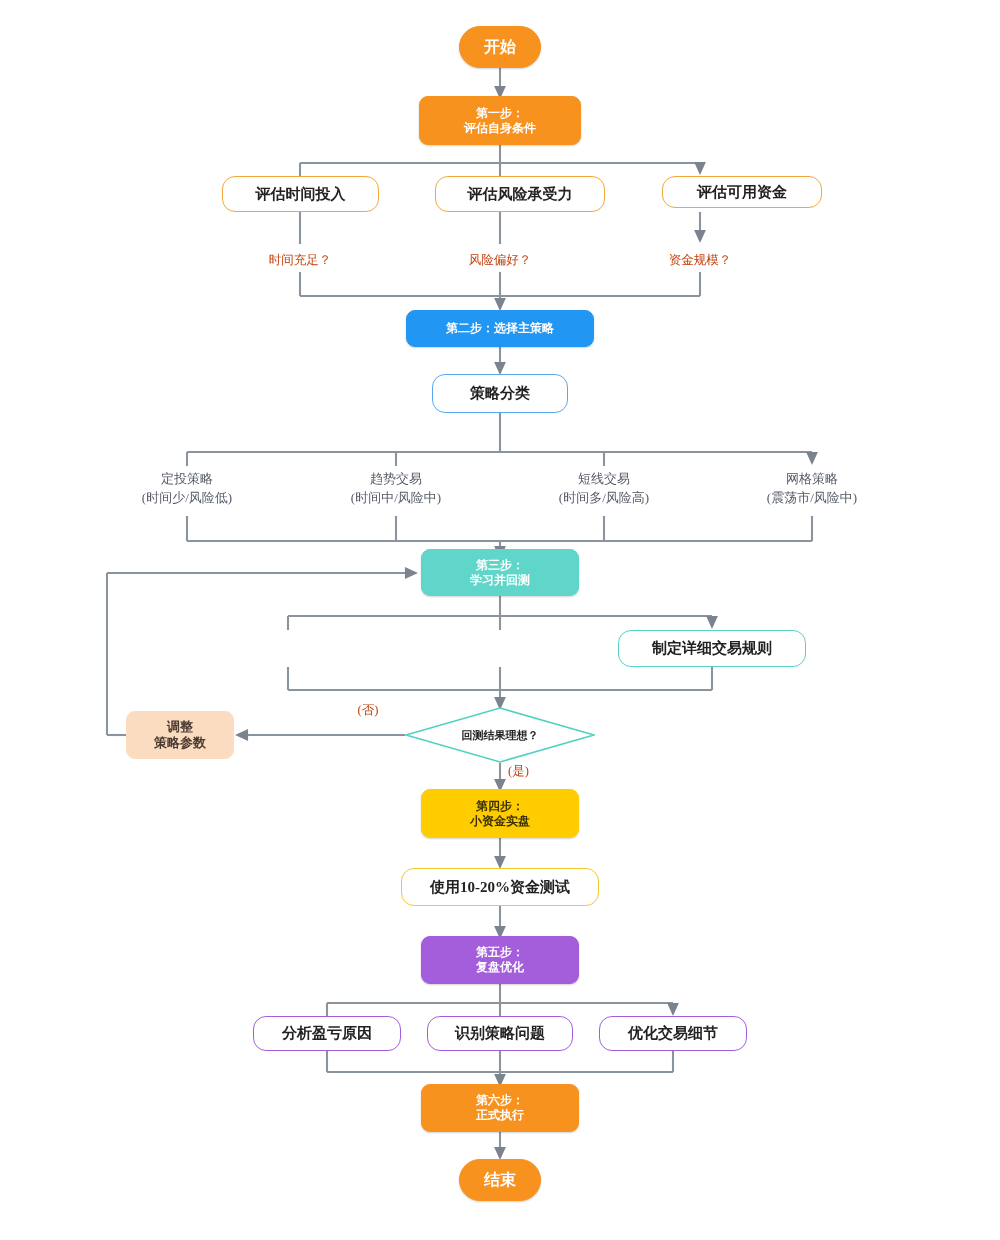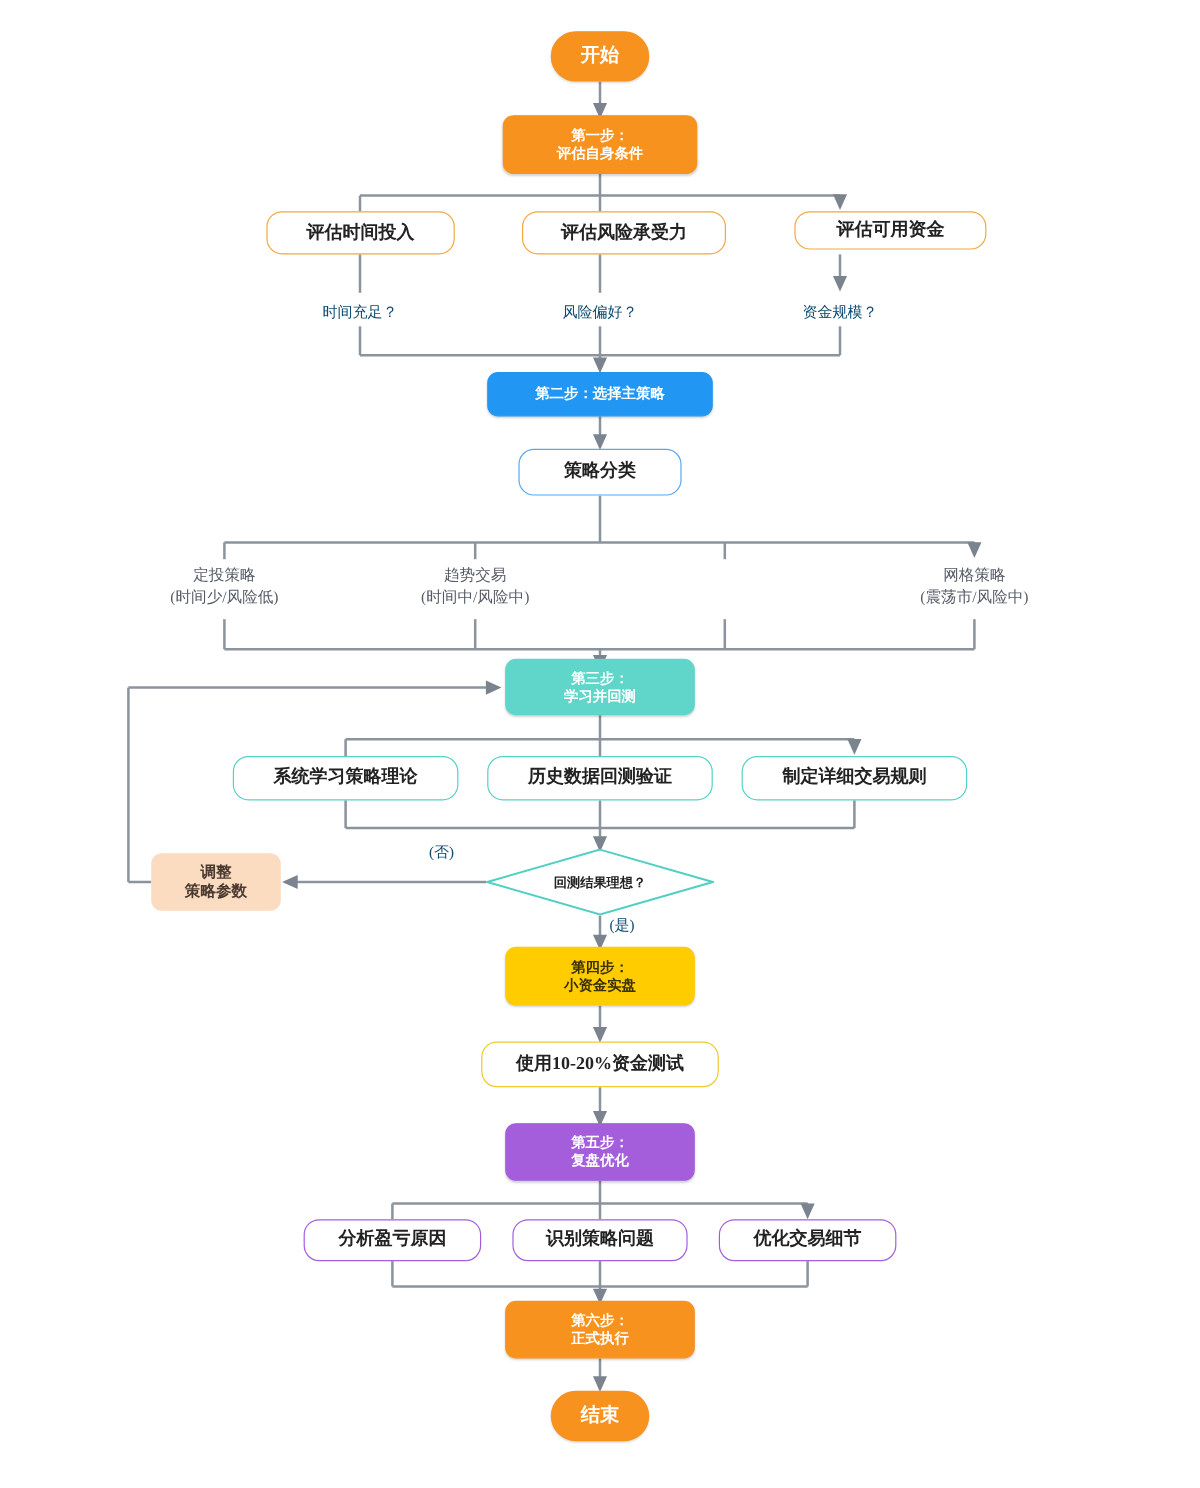--- a/index.html
+++ b/index.html
@@ -96,21 +96,21 @@
     font-size: 13px;
     color: #555a66;
     text-align: center;
     line-height: 1.45;
     white-space: pre-line;
     font-weight: normal;
   }
   .elabel {
     position: absolute;
     font-size: 12.5px;
-    color: #0c4a6e;
+    color: #c2410c;
     text-align: center;
     font-weight: normal;
   }
 </style>
 </head>
 <body>
 
 <div id="canvas">
 
   <svg id="edges" viewBox="0 0 1000 1240" xmlns="http://www.w3.org/2000/svg">
@@ -229,35 +229,31 @@
   </div>
 
   <div class="node sub" style="left:432px; top:374px; width:136px; height:39px; border-color:#58A8F0;">
     <span>策略分类</span>
   </div>
 
   <div class="flabel" style="left:117px; top:470px; width:140px;">定投策略
 (时间少/风险低)</div>
   <div class="flabel" style="left:326px; top:470px; width:140px;">趋势交易
 (时间中/风险中)</div>
+  <div class="flabel" style="left:534px; top:470px; width:140px;">短线交易
+(时间多/风险高)</div>
   <div class="flabel" style="left:742px; top:470px; width:140px;">网格策略
 (震荡市/风险中)</div>
 
   <div class="node step" style="left:421px; top:549px; width:158px; height:47px;
               background:#5FD6C9; border:1.4px solid #5FD6C9;">
     <span>第三步：
 学习并回测</span>
   </div>
 
-  <div class="node sub" style="left:194px; top:630px; width:188px; height:37px; border-color:#56D2C5;">
-    <span>系统学习策略理论</span>
-  </div>
-  <div class="node sub" style="left:406px; top:630px; width:188px; height:37px; border-color:#56D2C5;">
-    <span>历史数据回测验证</span>
-  </div>
   <div class="node sub" style="left:618px; top:630px; width:188px; height:37px; border-color:#56D2C5;">
     <span>制定详细交易规则</span>
   </div>
 
   <div class="diamond" style="left:405px; top:707px; width:190px; height:56px;">
     <svg class="dshape" viewBox="0 0 190 56" preserveAspectRatio="none">
       <polygon points="95,1 189,28 95,55 1,28" fill="#ffffff" stroke="#4FD0C2" stroke-width="1.6"></polygon>
     </svg>
     <span class="dtext">回测结果理想？</span>
   </div>

